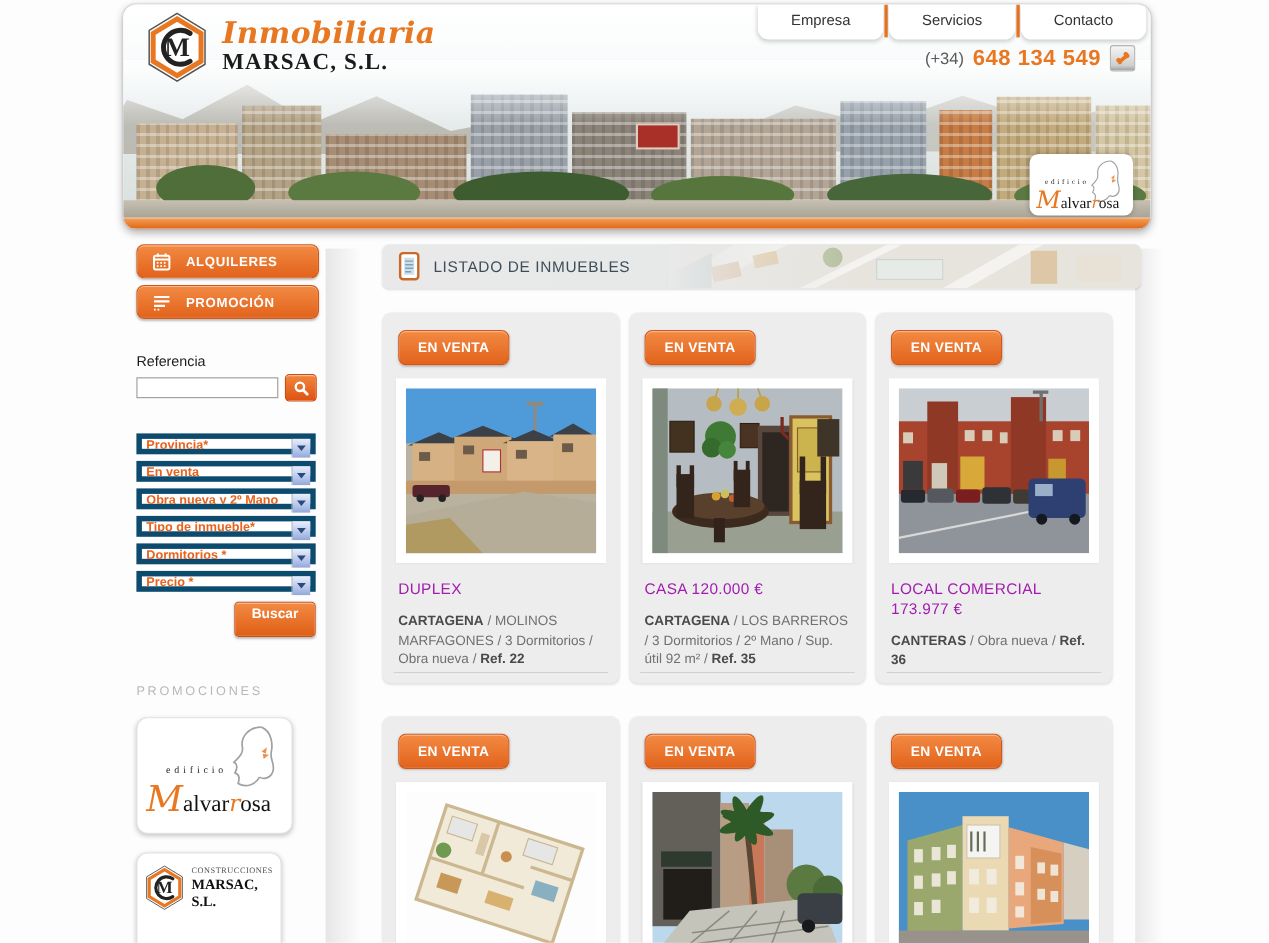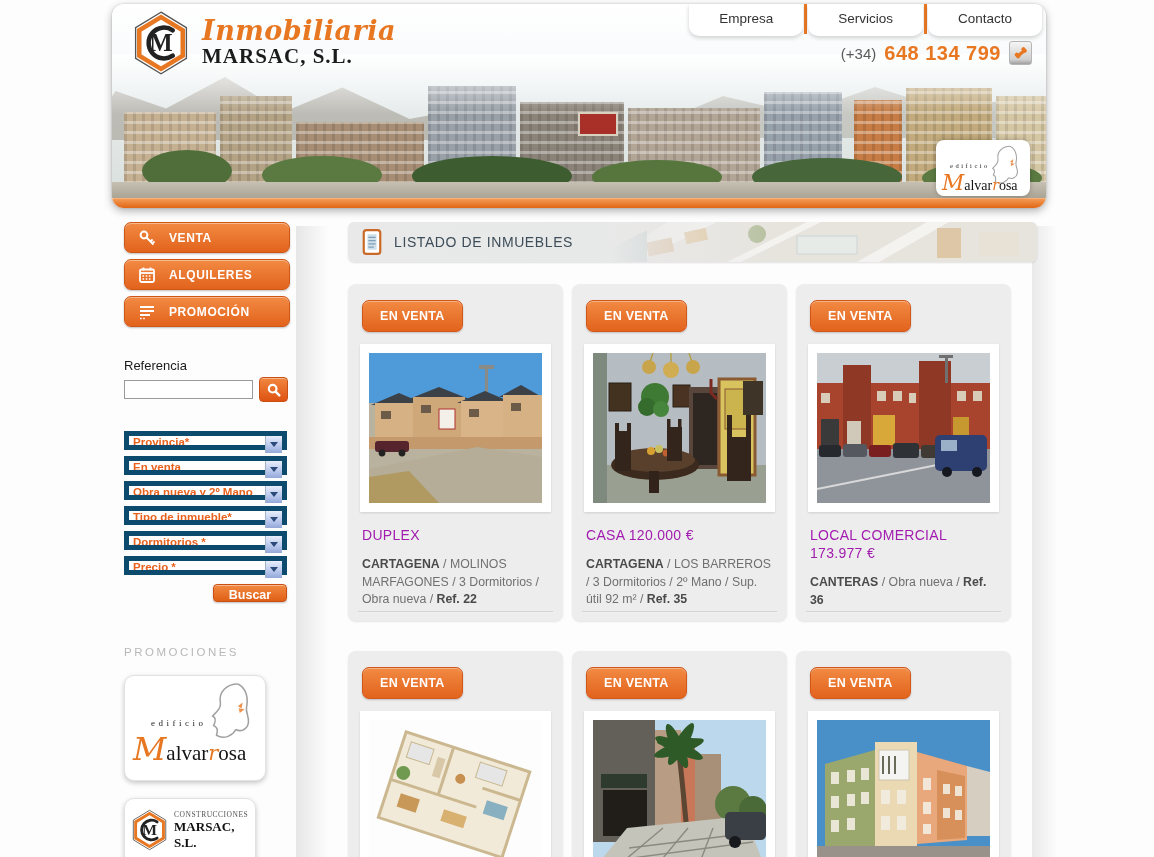--- a/index.html
+++ b/index.html
@@ -101,21 +101,21 @@
   .filters { margin-top:29px; }
   .sel { width:163px; height:19px; margin-bottom:6px; background:#fff; cursor:pointer;
          border:5px solid #0c4a6e; display:flex; }
   .sel .txt { flex:1; padding-left:4px; font-size:11.5px; font-weight:bold; color:#e8621d;
               white-space:nowrap; overflow:hidden; }
   .sel .arr { width:17px; height:17px; border-left:1px solid #a3b4c8;
               background:linear-gradient(#e8eefb,#aebfe8 70%,#93a8d8); display:flex;
               align-items:center; justify-content:center; }
   .sel .arr i { width:0; height:0; border-left:4px solid transparent; border-right:4px solid transparent;
                 border-top:5px solid #2b4a7a; display:block; }
-  .buscar { margin-top:9px; margin-left:89px; width:74px; height:18px; border-radius:4px; cursor:pointer;
+  .buscar { margin-top:9px; margin-left:89px; width:74px; height:32px; border-radius:4px; cursor:pointer;
             background:linear-gradient(#f28a43,#e05f16); border:1px solid #c94f12;
             color:#fff; font-weight:bold; font-size:12.5px; text-align:center; line-height:20px;
             box-shadow:inset 0 1px 0 rgba(255,255,255,.4), 0 1px 2px rgba(0,0,0,.25); }
   .promos-h { margin-top:44px; font-size:11.5px; letter-spacing:2.5px; color:#b8b8b8; }
   .promo-card { margin-top:17px; width:142px; background:#fff; border:1px solid #e2e2e2;
                 border-radius:10px; box-shadow:0 2px 5px rgba(0,0,0,.22); overflow:hidden; cursor:pointer; }
   .promo-card.p1 { height:106px; }
   .promo-card.p2 { height:120px; width:132px; }
   .p2-top { display:flex; align-items:center; gap:6px; padding:7px 5px 6px 6px; }
   .p2-texts .t1 { font-family:"Liberation Serif", serif; font-size:7.5px; letter-spacing:.5px; color:#555; }
@@ -193,21 +193,21 @@
     <div class="topnav">
       <div class="navitem">Empresa</div>
       <div class="navdiv"></div>
       <div class="navitem">Servicios</div>
       <div class="navdiv"></div>
       <div class="navitem">Contacto</div>
     </div>
 
     <div class="phone">
       <span class="pfx">(+34)</span>
-      <span class="num">648 134 799</span>
+      <span class="num">648 134 549</span>
       <span class="phone-btn">
         <svg width="16" height="16" viewBox="0 0 24 24">
           <g transform="rotate(-40 12 12)" fill="#e87722">
             <rect x="3" y="10" width="18" height="5" rx="2.5"></rect>
             <rect x="2.5" y="7" width="6" height="9" rx="2.5"></rect>
             <rect x="15.5" y="7" width="6" height="9" rx="2.5"></rect>
           </g>
         </svg>
       </span>
     </div>
@@ -225,27 +225,20 @@
     </div>
 
     <div class="stripe"></div>
   </div>
 
   <div class="content">
     <div class="colshadow"></div>
     <div class="rightshadow"></div>
 
     <div class="sidebar">
-      <div class="side-btn">
-        <svg width="18" height="18" viewBox="0 0 18 18">
-          <circle cx="6" cy="6" r="3.4" fill="none" stroke="#fff" stroke-width="2"></circle>
-          <path d="M8.6,8.6 L15.5,15.5 M12.5,12.5 L14.6,10.4 M14.4,14.4 L16.4,12.4" stroke="#fff" stroke-width="2" fill="none"></path>
-        </svg>
-        <span>VENTA</span>
-      </div>
       <div class="side-btn">
         <svg width="18" height="18" viewBox="0 0 18 18">
           <rect x="2" y="3.5" width="14" height="12.5" rx="1.5" fill="none" stroke="#fff" stroke-width="1.8"></rect>
           <line x1="2" y1="7" x2="16" y2="7" stroke="#fff" stroke-width="1.8"></line>
           <line x1="5.5" y1="1.5" x2="5.5" y2="4.5" stroke="#fff" stroke-width="1.8"></line>
           <line x1="12.5" y1="1.5" x2="12.5" y2="4.5" stroke="#fff" stroke-width="1.8"></line>
           <line x1="4.5" y1="10" x2="13.5" y2="10" stroke="#fff" stroke-width="1.6" stroke-dasharray="1.6 1.6"></line>
           <line x1="4.5" y1="13" x2="13.5" y2="13" stroke="#fff" stroke-width="1.6" stroke-dasharray="1.6 1.6"></line>
         </svg>
         <span>ALQUILERES</span>

